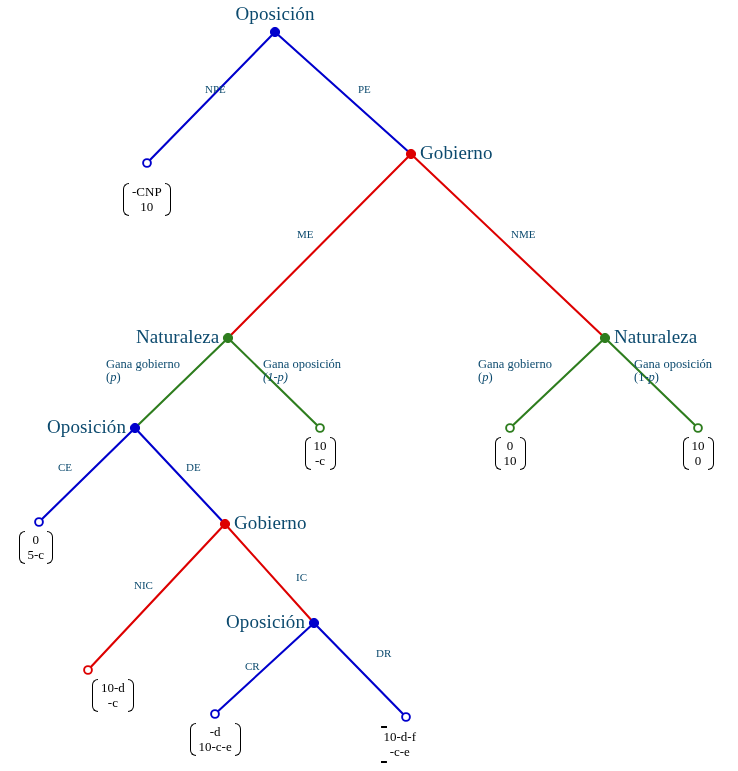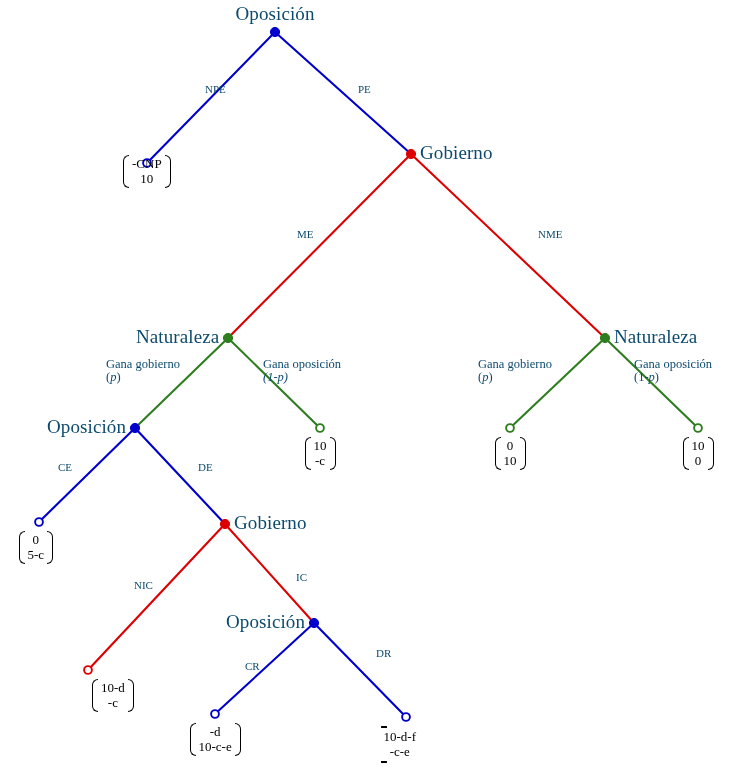--- a/index.html
+++ b/index.html
@@ -111,32 +111,32 @@
       <div class="lbl player-name" style="left: 235.5px; top: 4px;">Oposición</div>
       <div class="lbl player-name" style="left: 420px; top: 143px;">Gobierno</div>
       <div class="lbl player-name" style="left: 136px; top: 327px;">Naturaleza</div>
       <div class="lbl player-name" style="left: 614px; top: 327px;">Naturaleza</div>
       <div class="lbl player-name" style="left: 47px; top: 417px;">Oposición</div>
       <div class="lbl player-name" style="left: 234px; top: 513px;">Gobierno</div>
       <div class="lbl player-name" style="left: 226px; top: 612px;">Oposición</div>
       <div class="lbl action-label" style="left: 205px; top: 84px;">NPE</div>
       <div class="lbl action-label" style="left: 358px; top: 84px;">PE</div>
       <div class="lbl action-label" style="left: 297px; top: 229px;">ME</div>
-      <div class="lbl action-label" style="left: 538px; top: 229px;">NME</div>
+      <div class="lbl action-label" style="left: 511px; top: 229px;">NME</div>
       <div class="lbl action-label" style="left: 58px; top: 462px;">CE</div>
-      <div class="lbl action-label" style="left: 198px; top: 462px;">DE</div>
+      <div class="lbl action-label" style="left: 186px; top: 462px;">DE</div>
       <div class="lbl action-label" style="left: 134px; top: 572px; margin-top: 8px;">NIC</div>
       <div class="lbl action-label" style="left: 296px; top: 572px;">IC</div>
       <div class="lbl action-label" style="left: 245px; top: 661px;">CR</div>
       <div class="lbl action-label" style="left: 376px; top: 648px;">DR</div>
       <div class="lbl nature-label" style="left: 106px; top: 358px; width: 110px;"><span>Gana gobierno</span><span class="prob">(<span class="ital">p</span>)</span></div>
       <div class="lbl nature-label" style="left: 263px; top: 358px; width: 110px;"><span>Gana oposición</span><span class="prob"><span class="ital">(1-p)</span></span></div>
       <div class="lbl nature-label" style="left: 478px; top: 358px; width: 110px;"><span>Gana gobierno</span><span class="prob">(<span class="ital">p</span>)</span></div>
       <div class="lbl nature-label" style="left: 634px; top: 358px; width: 110px;"><span>Gana oposición</span><span class="prob">(1-<span class="ital">p</span>)</span></div>
-      <div class="payoff" style="left: 123px; top: 155px;">
+      <div class="payoff" style="left: 123px; top: 183px;">
         <div class="brk left"></div>
         <div class="vals">
           <div>-CNP</div>
           <div>10</div>
         </div>
         <div class="brk right"></div>
       </div>
       <div class="payoff" style="left: 304.5px; top: 437px;">
         <div class="brk left"></div>
         <div class="vals">

